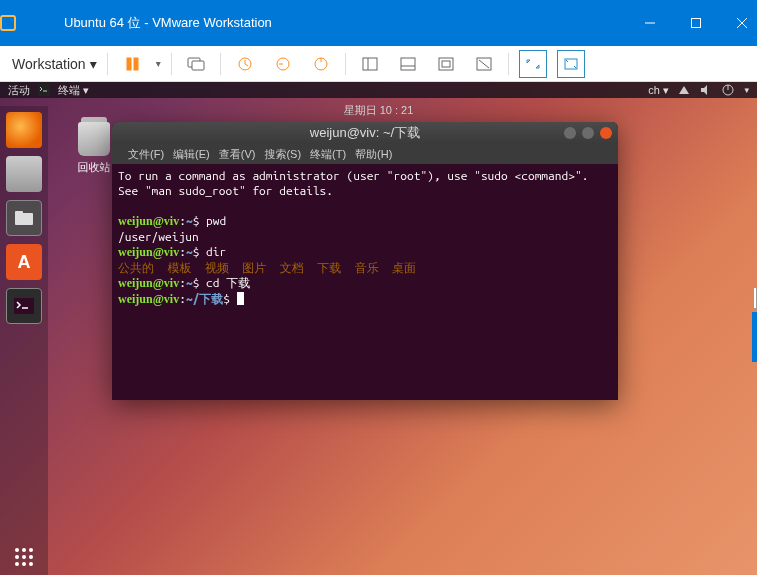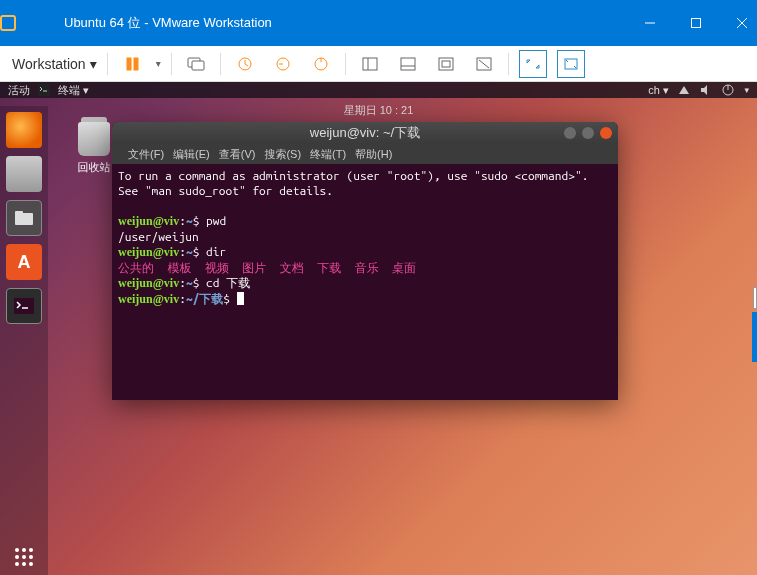--- a/index.html
+++ b/index.html
@@ -52,21 +52,21 @@
 .term-title { height: 22px; background: linear-gradient(#4a4a4a, #3a3a3a); display: flex; align-items: center; justify-content: center; position: relative; color: #ddd; font-size: 13px; }
 .term-btns { position: absolute; right: 6px; display: flex; gap: 6px; }
 .term-btns span { width: 12px; height: 12px; border-radius: 50%; background: #555; }
 .term-btns .min { background: #6b6b6b; }
 .term-btns .max { background: #6b6b6b; }
 .term-btns .close { background: #e95420; }
 .term-menu { height: 20px; background: #3b3b3b; color: #ccc; font-size: 11px; display: flex; align-items: center; padding: 0 16px; gap: 9px; }
 .term-body { flex: 1; padding: 4px 6px; font-family: "Ubuntu Mono", "Consolas", monospace; font-size: 12px; line-height: 15px; color: #fff; white-space: pre; overflow: hidden; }
 .pr-user { color: #8ae234; font-weight: bold; font-family: Liberation Serif, serif; }
 .pr-path { color: #729fcf; font-weight: bold; }
-.dir-list { color: #ec4899; }
+.dir-list { color: #a16207; }
 .cursor { display: inline-block; width: 7px; height: 13px; background: #fff; vertical-align: text-bottom; }
 
 
 .right-edge { position: absolute; right: 0; top: 230px; width: 5px; height: 50px; background: #0078d7; }
 .right-edge2 { position: absolute; right: 0; top: 205px; width: 4px; height: 22px; background: #fff; border: 1px solid #999; }
 
 
 .win-taskbar { height: 15px; background: #222; display: flex; align-items: center; padding-left: 216px; }
 .win-task { width: 160px; height: 15px; background: #3a3a3a; border-bottom: 2px solid #76b9ed; }
 </style>

